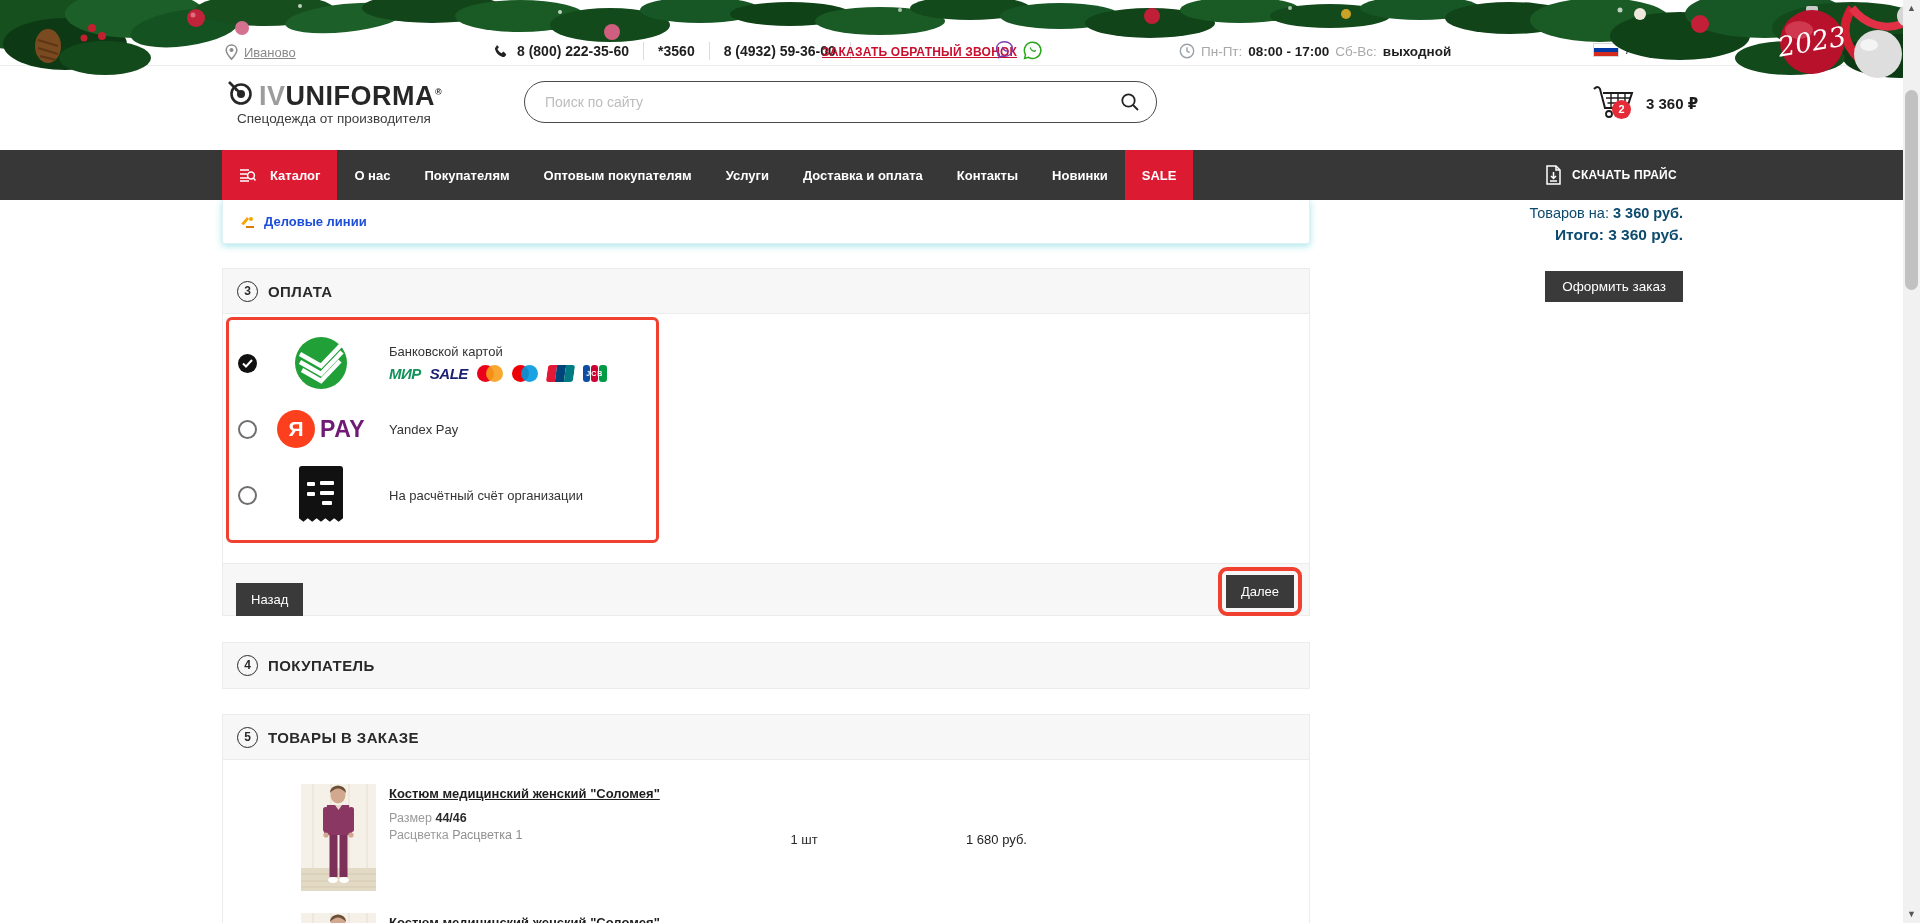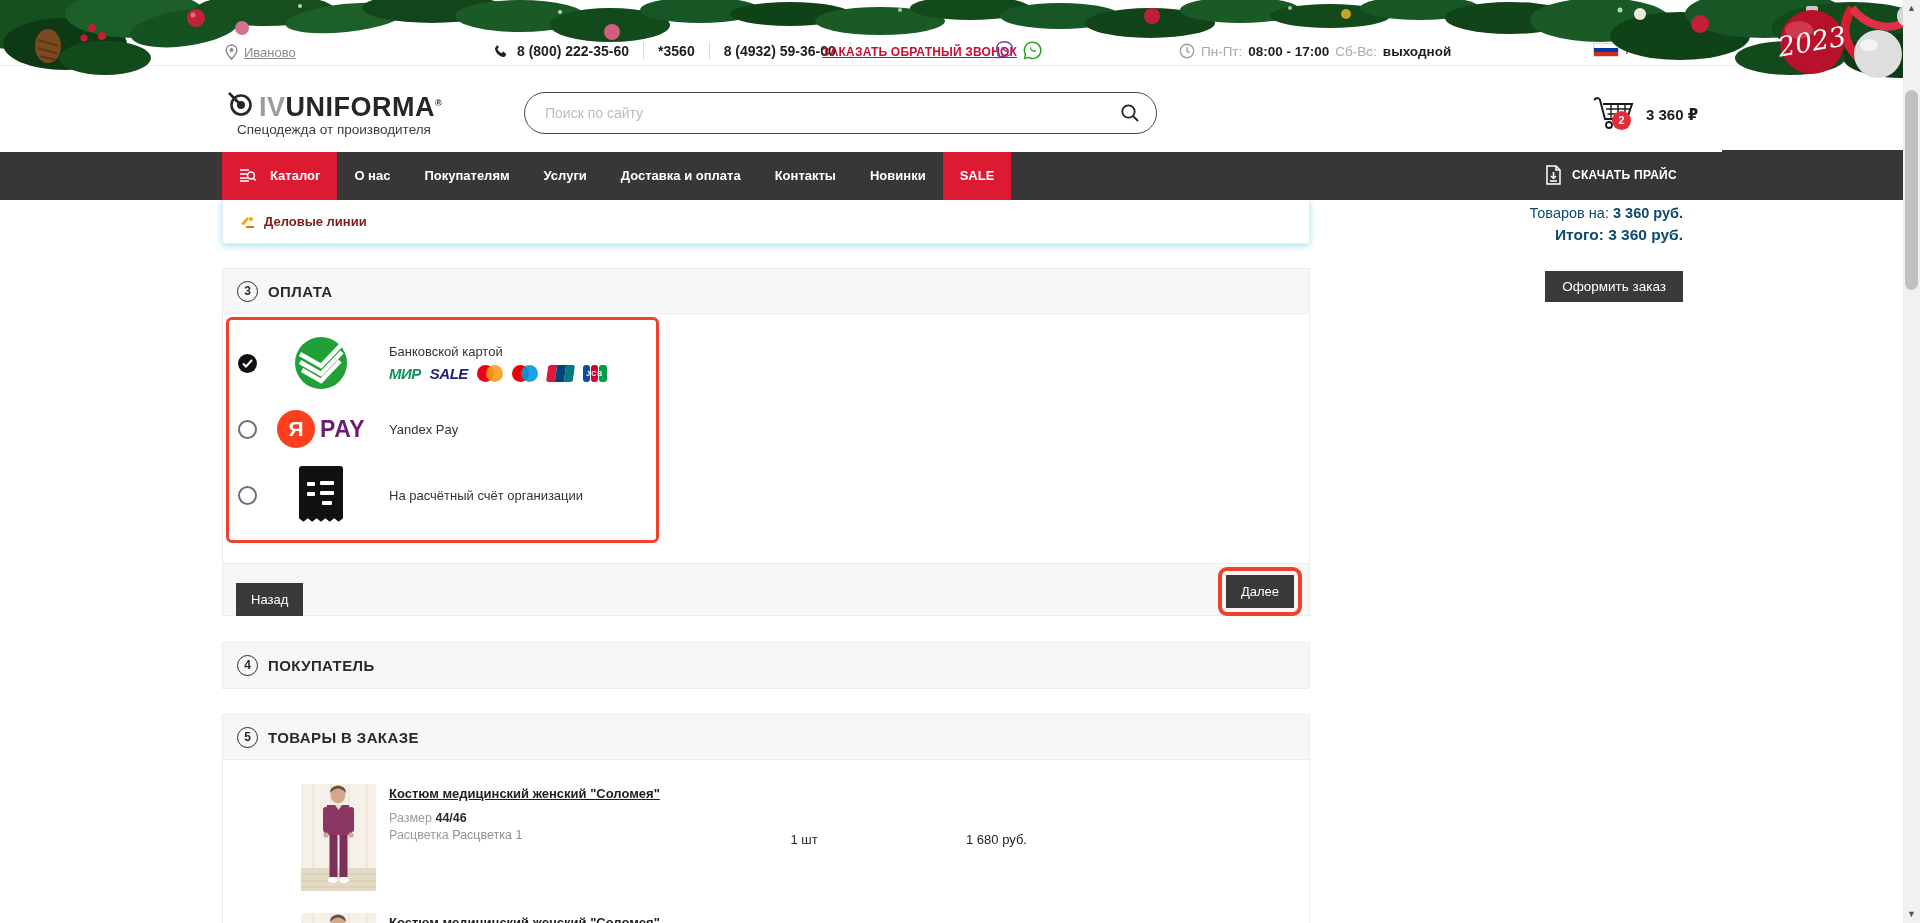--- a/index.html
+++ b/index.html
@@ -29,21 +29,21 @@
 .msgr.viber { left:994px; }
 .msgr.wa { left:1022px; }
 .hours { position:absolute; left:1179px; top:43px; display:flex; align-items:center; gap:6px; font-size:13.5px; }
 .hours .lbl { color:#a9a9a9; }
 .hours .val { font-weight:bold; color:#1e1e1e; }
 .currency { position:absolute; left:1593px; top:42px; display:flex; align-items:center; gap:7px; font-size:13px; color:#333; }
 .flag { width:26px; height:14px; border:1px solid #d7d7d7; display:block; background:linear-gradient(#ffffff 33%, #0039a6 33%, #0039a6 66%, #d52b1e 66%); }
 .caret { font-size:9px; color:#444; }
 
 
-.header { position:absolute; top:68px; left:0; width:1722px; height:84px; background:#fff; z-index:9; }
+.header { position:absolute; top:57px; left:0; width:1722px; height:84px; background:#fff; z-index:9; }
 .logo { position:absolute; left:227px; top:22px; display:flex; align-items:flex-start; gap:6px; cursor:pointer; }
 .logo-text { font-size:27px; font-weight:800; letter-spacing:.5px; line-height:26px; }
 .logo-text .lt-gray { color:#9c9c9c; }
 .logo-text .lt-dark { color:#262626; }
 .logo-text sup { font-size:9px; color:#262626; }
 .tagline { position:absolute; left:237px; top:54px; font-size:13.5px; color:#3c3c3c; }
 .search { position:absolute; left:524px; top:24px; width:633px; height:42px; border:1.5px solid #4a4a4a; border-radius:21px; background:#fff; display:flex; align-items:center; }
 .search input { flex:1; border:none; outline:none; background:transparent; padding:0 10px 0 20px; font-size:14px; color:#333; font-family:inherit; }
 .search input::placeholder { color:#bcbcbc; }
 .search .mag { margin-right:16px; cursor:pointer; display:flex; }
@@ -55,21 +55,21 @@
 .navbar { position:absolute; top:150px; left:0; width:1920px; height:50px; background:#373737; z-index:8; display:flex; align-items:stretch; }
 .nav-items { display:flex; margin-left:222px; }
 .nav-item { display:flex; align-items:center; gap:14px; padding:0 17px; color:#fff; font-size:13px; font-weight:bold; cursor:pointer; white-space:nowrap; }
 .nav-item.red { background:#dc1b33; }
 .nav-download { position:absolute; right:243px; top:0; height:50px; display:flex; align-items:center; gap:10px; color:#fff; font-size:12px; font-weight:bold; cursor:pointer; letter-spacing:.3px; }
 
 
 .main { position:absolute; left:222px; top:200px; width:1088px; z-index:5; }
 
 .delivery-card { height:44px; background:#fff; border:1px solid #dff3f4; border-top:none; border-radius:0 0 3px 3px; box-shadow:0 2px 7px rgba(58,197,208,.45); display:flex; align-items:center; gap:9px; padding-left:17px; }
-.delivery-card .dl-label { font-size:13px; font-weight:bold; color:#7f1d1d; }
+.delivery-card .dl-label { font-size:13px; font-weight:bold; color:#1d4ed8; }
 
 .section { border:1px solid #ececec; margin-top:24px; background:#fff; }
 .section-header { height:45px; background:#f7f7f7; border-bottom:1px solid #ececec; display:flex; align-items:center; gap:10px; padding-left:14px; }
 .step-circle { width:21px; height:21px; border:1.6px solid #2a2a2a; border-radius:50%; font-size:12px; font-weight:bold; color:#2a2a2a; text-align:center; line-height:18px; flex:0 0 auto; }
 .section-title { font-size:15px; font-weight:bold; color:#2a2a2a; letter-spacing:.4px; }
 
 .payment-body { padding:3px 0 20px 3px; }
 .payment-box { width:433px; border:3px solid #f0402f; border-radius:6px; background:#fff; padding:10px 0 12px 0; }
 .pay-row { display:flex; align-items:center; min-height:66px; padding:3px 10px 3px 9px; }
 .radio { width:19px; height:19px; border-radius:50%; flex:0 0 auto; display:flex; align-items:center; justify-content:center; cursor:pointer; }
@@ -281,20 +281,23 @@
         </svg>
         <span>Каталог</span>
       </div>
       <div class="nav-item">
           <span>О нас</span>
         </div>
       <div class="nav-item">
           <span>Покупателям</span>
         </div>
       <div class="nav-item">
+          <span>Оптовым покупателям</span>
+        </div>
+      <div class="nav-item">
           <span>Услуги</span>
         </div>
       <div class="nav-item">
           <span>Доставка и оплата</span>
         </div>
       <div class="nav-item">
           <span>Контакты</span>
         </div>
       <div class="nav-item">
           <span>Новинки</span>

